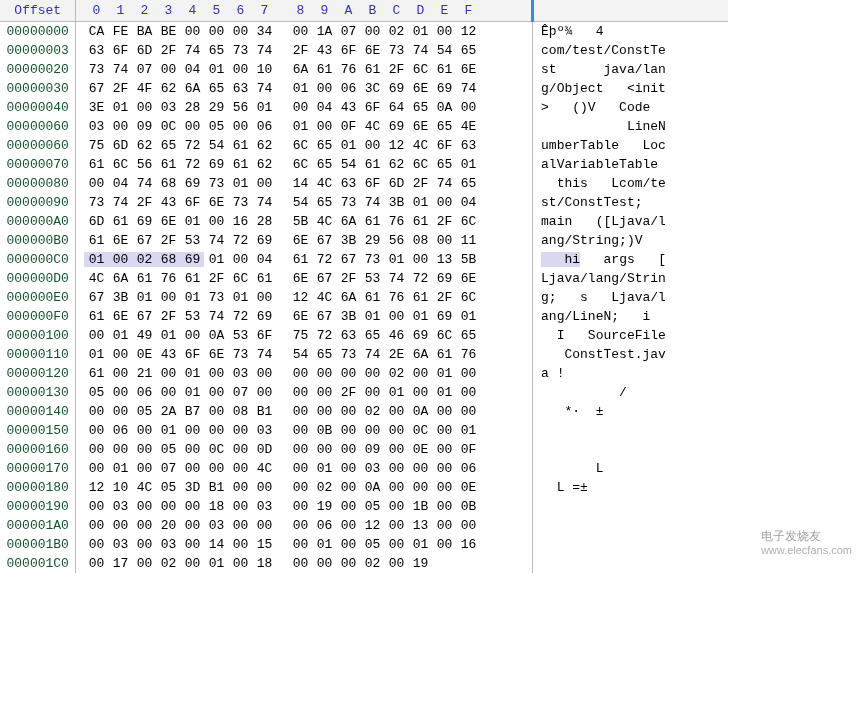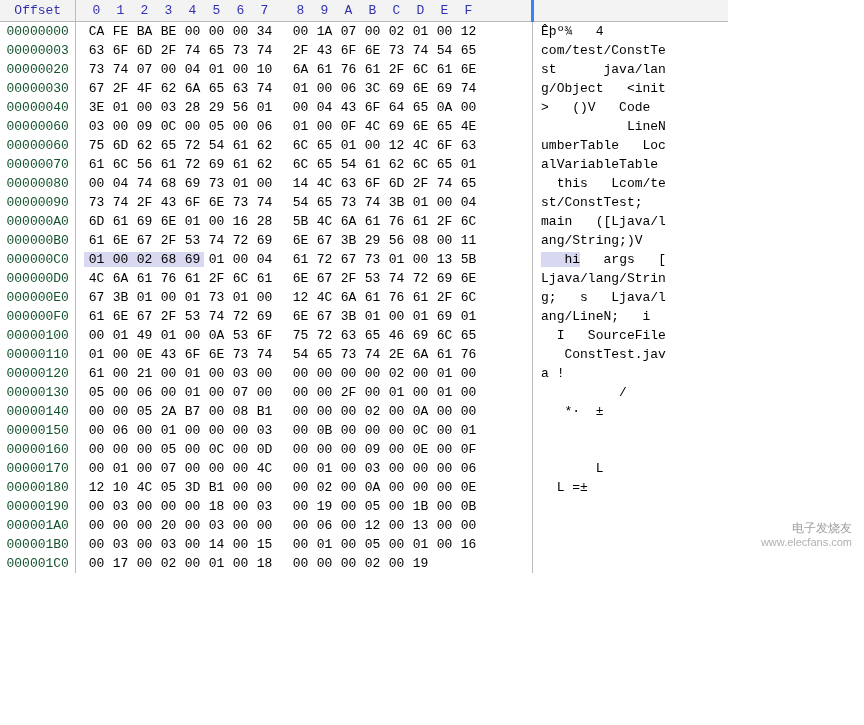--- a/index.html
+++ b/index.html
@@ -72,25 +72,24 @@
   td.ascii {
     padding-left: 8px !important;
     font-family: "Courier New", monospace;
   }
   td.ascii span.hl {
     background:#D8D8F0;
   }
   .watermark {
     position:absolute;
     right:12px;
-    bottom:24px;
+    bottom:16px;
     font-family: Arial, sans-serif;
     font-size:11px;
     color:#b0b0b0;
-    text-align:right;
     pointer-events:none;
     line-height:1.2;
   }
   .watermark .cn { font-size:12px; color:#a0a0a0; }
 </style>
 </head>
 <body>
 
 <table class="hex-table">
   <thead>

